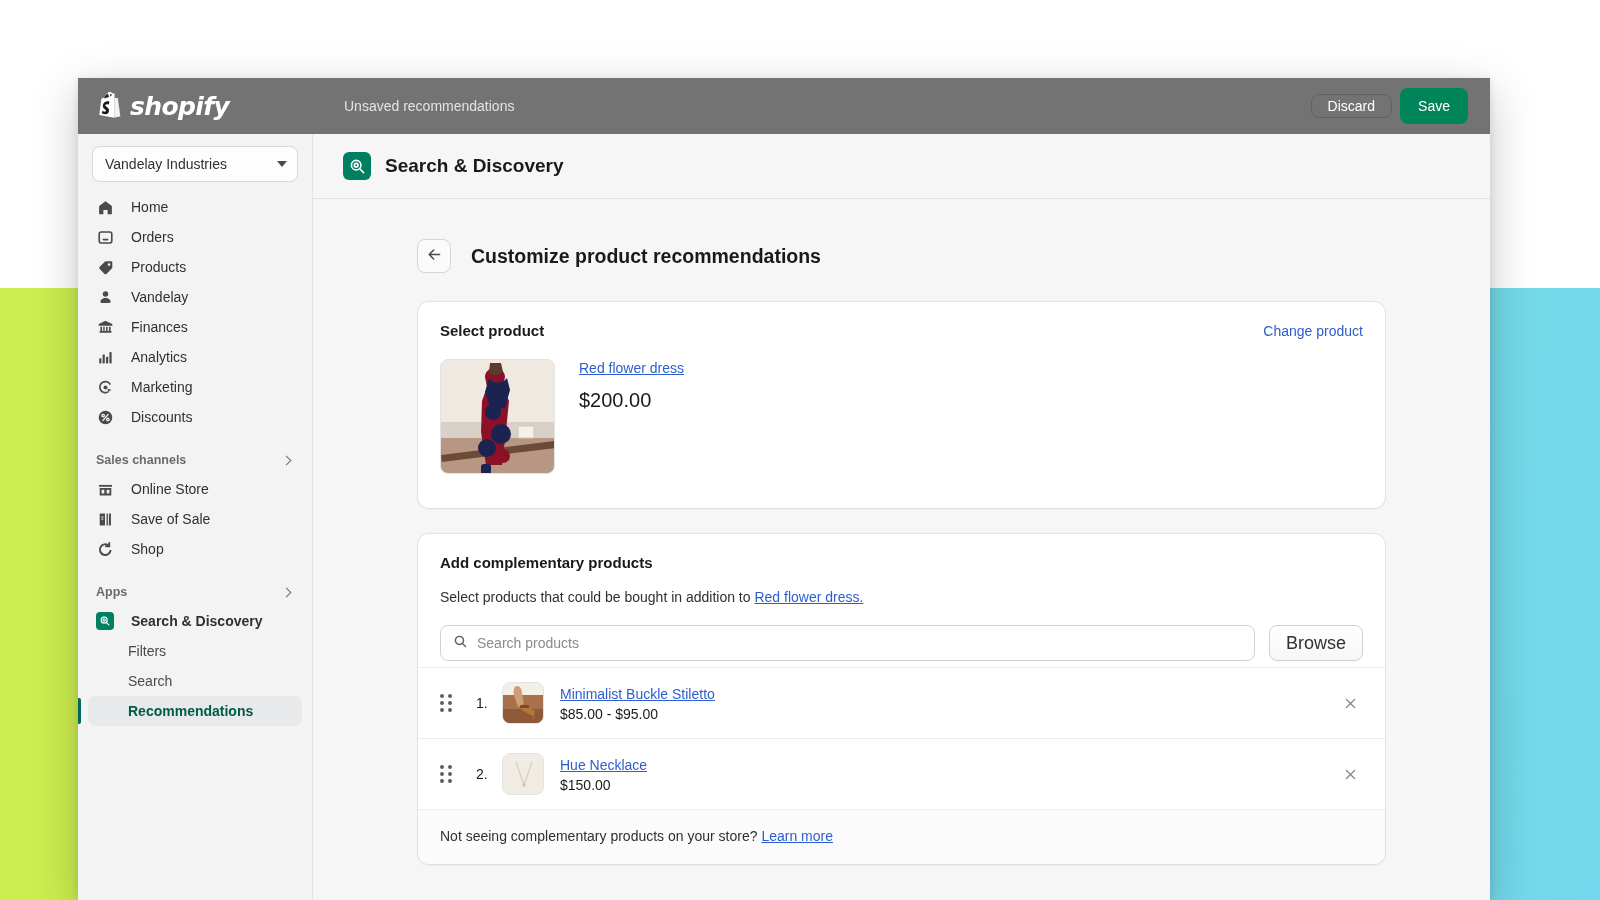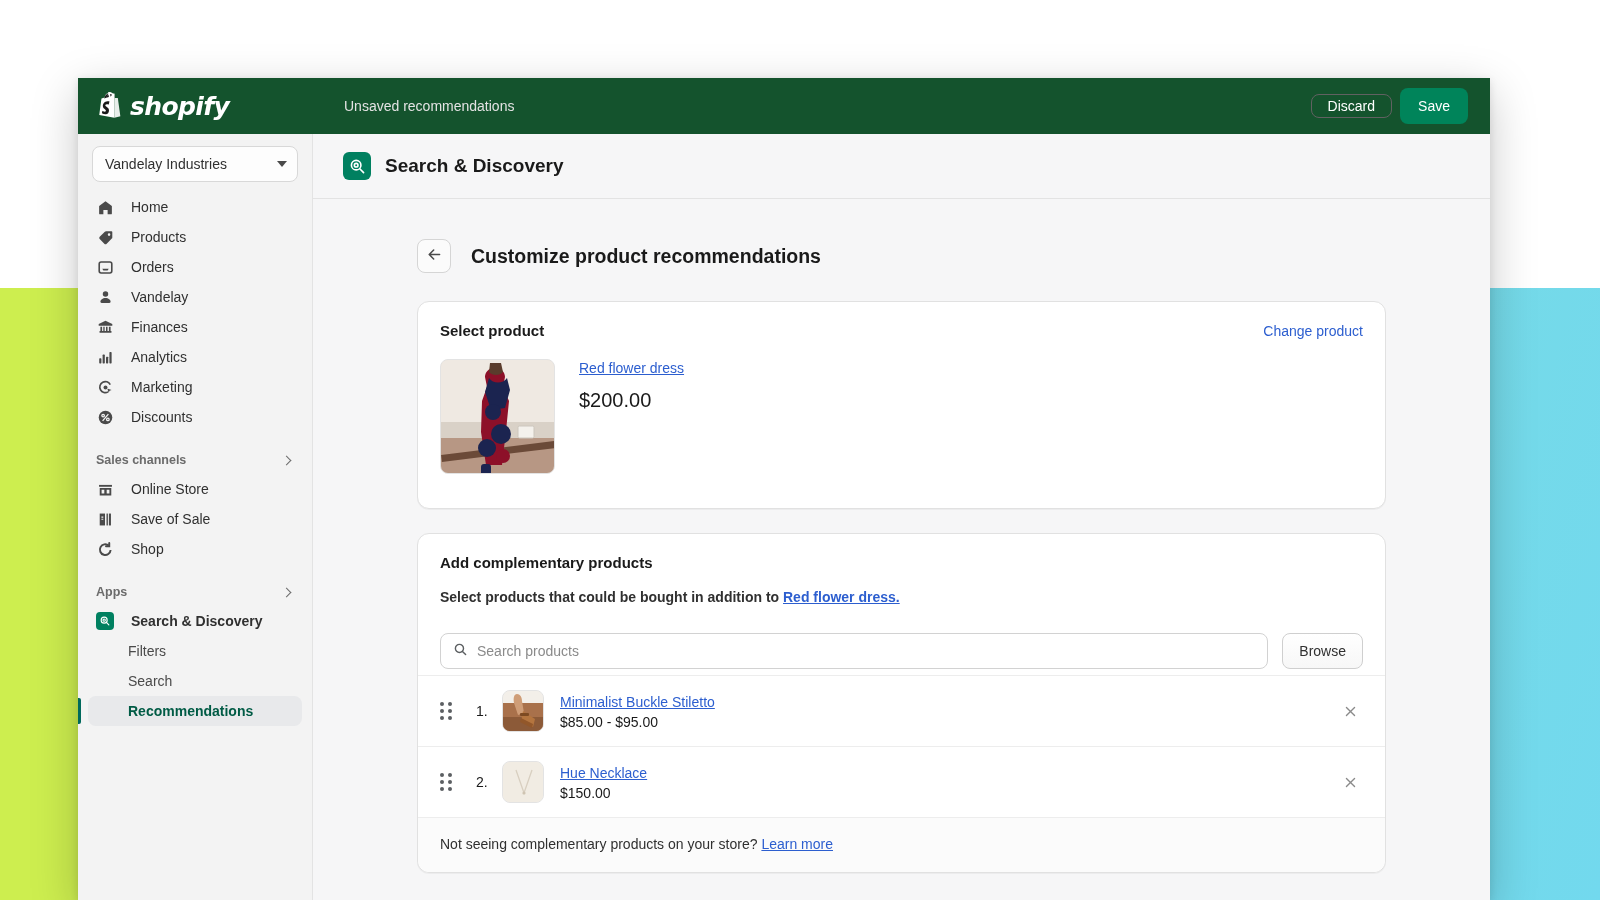--- a/index.html
+++ b/index.html
@@ -32,21 +32,21 @@
     left: 78px; top: 78px;
     width: 1412px; height: 822px;
     background: #f6f6f7;
     box-shadow: 0 14px 44px rgba(0,0,0,.22), 0 2px 8px rgba(0,0,0,.10);
     overflow: hidden;
   }
 
   
   #topbar {
     height: 56px;
-    background: #14532d;
+    background: #737373;
     display: flex; align-items: center;
     position: relative;
   }
   .logo-wrap {
     width: 235px;
     display: flex; align-items: center;
     padding-left: 18px;
     gap: 8px;
   }
   .shopify-bag { width: 26px; height: 29px; display:block; }
@@ -244,40 +244,40 @@
     overflow: hidden;
     background: #ece7e2;
     flex-shrink: 0;
     border: 1px solid #e3e3e3;
   }
   .prod-name { font-size: 14px; margin-bottom: 13px; display: inline-block; }
   .prod-price { font-size: 20px; color: #1a1a1a; }
 
   
   .comp-body { padding: 20px 22px 0 22px; }
-  .comp-sub { font-size: 14px; color: #303030; margin-bottom: 28px; font-weight: bold; }
+  .comp-sub { font-size: 14px; color: #303030; margin-bottom: 20px; }
   .search-row { display: flex; gap: 14px; margin-bottom: 6px; }
   .search-box {
     flex: 1;
     height: 36px;
     border: 1px solid #d2d2d2;
     border-radius: 8px;
     background: #ffffff;
     display: flex; align-items: center;
     gap: 9px;
     padding: 0 12px;
     cursor: text;
   }
   .search-box .ph { font-size: 14px; color: #8a8a8a; }
   .btn-browse {
     height: 36px; padding: 0 16px;
     border: 1px solid #cfcfcf;
     border-radius: 8px;
     background: linear-gradient(180deg,#ffffff,#f7f7f7);
-    font-size: 14px; color: #303030;
+    font-size: 18px; color: #303030;
     cursor: pointer;
     display: flex; align-items: center;
     font-family: "Liberation Sans", sans-serif;
   }
   .list-row {
     display: flex; align-items: center;
     padding: 14px 22px 14px 22px;
     border-top: 1px solid #ededed;
     gap: 0;
   }
@@ -364,35 +364,35 @@
           <span class="ico">
             <svg width="17" height="17" viewBox="0 0 20 20" fill="#4a4a4a">
                 <path d="M10 2.5 2.5 8.2V17a1 1 0 0 0 1 1h4v-5h5v5h4a1 1 0 0 0 1-1V8.2L10 2.5z"></path>
               </svg>
           </span>
           <span>Home</span>
         </div>
 
         <div class="nav-item">
           <span class="ico">
-            <svg width="17" height="17" viewBox="0 0 20 20" fill="#4a4a4a">
-                <path d="M10.6 2.5H17a1 1 0 0 1 1 1v6.4a2 2 0 0 1-.6 1.4l-6 6a2 2 0 0 1-2.8 0l-5.4-5.4a2 2 0 0 1 0-2.8l6-6a2 2 0 0 1 1.4-.6zm3.6 2.6a1.5 1.5 0 1 0 0 3 1.5 1.5 0 0 0 0-3z"></path>
-              </svg>
-          </span>
-          <span>Products</span>
-        </div>
-
-        <div class="nav-item">
-          <span class="ico">
             <svg width="17" height="17" viewBox="0 0 20 20" fill="none" stroke="#4a4a4a" stroke-width="1.9">
                 <rect x="2.6" y="3.6" width="14.8" height="12.8" rx="2.2"></rect>
                 <path d="M2.6 11.4h3.6l1.3 2h5l1.3-2h3.6" fill="#4a4a4a" stroke="none"></path>
               </svg>
           </span>
           <span>Orders</span>
+        </div>
+
+        <div class="nav-item">
+          <span class="ico">
+            <svg width="17" height="17" viewBox="0 0 20 20" fill="#4a4a4a">
+                <path d="M10.6 2.5H17a1 1 0 0 1 1 1v6.4a2 2 0 0 1-.6 1.4l-6 6a2 2 0 0 1-2.8 0l-5.4-5.4a2 2 0 0 1 0-2.8l6-6a2 2 0 0 1 1.4-.6zm3.6 2.6a1.5 1.5 0 1 0 0 3 1.5 1.5 0 0 0 0-3z"></path>
+              </svg>
+          </span>
+          <span>Products</span>
         </div>
 
         <div class="nav-item">
           <span class="ico">
             <svg width="17" height="17" viewBox="0 0 20 20" fill="#4a4a4a">
                 <circle cx="10" cy="5.8" r="3.2"></circle>
                 <path d="M10 10.5c-3.4 0-6 2-6 4.6 0 .8.6 1.4 1.4 1.4h9.2c.8 0 1.4-.6 1.4-1.4 0-2.6-2.6-4.6-6-4.6z"></path>
               </svg>
           </span>
           <span>Vandelay</span>

